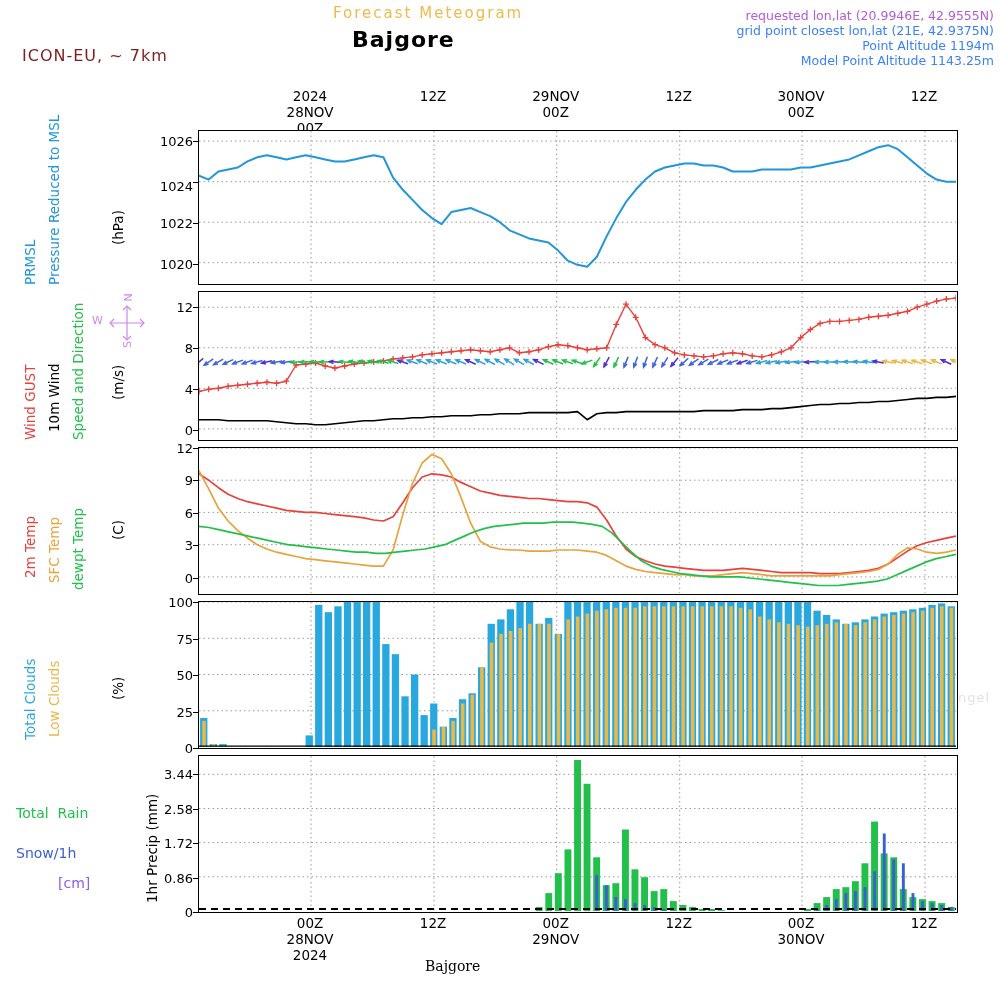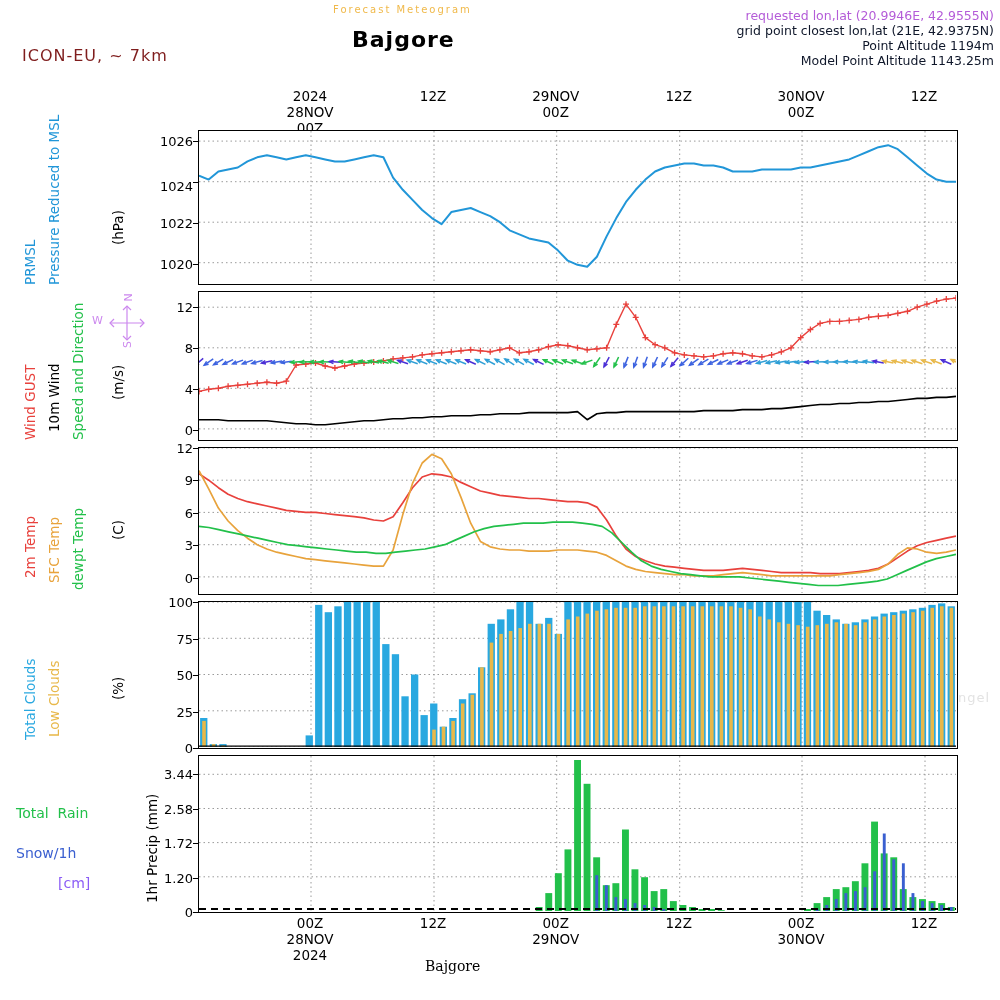--- a/index.html
+++ b/index.html
@@ -1,25 +1,25 @@
 <!DOCTYPE html>
 <html><head>
 <meta charset="utf-8">
 <style>
   html,body{margin:0;padding:0;background:#ffffff;}
   body{width:1000px;height:1000px;position:relative;font-family:"DejaVu Sans",sans-serif;overflow:hidden;}
   .abs{position:absolute;}
   .t{white-space:pre;}
   
-  #title-forecast{left:333px;top:4px;font-size:10px;letter-spacing:2px;color:#f0b94a;}
+  #title-forecast{left:333px;top:4px;font-size:15px;letter-spacing:2px;color:#f0b94a;}
   #title-station{left:352px;top:27px;font-size:22px;font-weight:bold;color:#000;letter-spacing:1px;}
   #model-label{left:22px;top:46px;font-size:16px;color:#7f1d1d;letter-spacing:1px;}
   #meta-block{right:6px;top:8px;text-align:right;font-size:12.5px;color:#b06ddd;line-height:15px;margin-left:28px;}
   #meta-block div:first-child{color:#b45cd8;}
-  .meta-line{color:#0f172a;}
+  .meta-line{color:#3b82f6;}
   #watermark{right:10px;top:690px;font-size:13px;color:#e3e3e3;letter-spacing:1px;}
 
   
   .panel{position:absolute;left:198px;width:760px;border:1.6px solid #000;box-sizing:border-box;background:#fff;}
   .ytick{position:absolute;right:100%;margin-right:6px;transform:translateY(-50%);font-size:13px;color:#000;white-space:nowrap;}
   .ytickline{position:absolute;left:-6px;width:6px;height:0;border-top:1.4px solid #000;}
 
   
   #toptimes{position:absolute;left:198px;top:88px;width:760px;height:40px;}
   #toptimes span{position:absolute;font-size:13.5px;color:#000;transform:translateX(-50%);text-align:center;white-space:pre;}
@@ -630,21 +630,21 @@
       <rect x="729.6" y="145.1" width="6.9" height="9.9" fill="#22c04a"></rect>
       <rect x="731.7" y="147.1" width="2.9" height="7.9" fill="#3a5fd0"></rect>
       <rect x="739.2" y="147.1" width="6.9" height="7.9" fill="#22c04a"></rect>
       <rect x="741.2" y="149.0" width="2.9" height="6.0" fill="#3a5fd0"></rect>
       <rect x="748.8" y="151.0" width="6.9" height="4.0" fill="#22c04a"></rect>
       <rect x="750.8" y="151.0" width="2.9" height="4.0" fill="#3a5fd0"></rect>
       <line x1="0" y1="153" x2="757" y2="153" stroke="#000" stroke-width="2" stroke-dasharray="7,5"></line>
     </svg>
 <div class="ytick" style="top: 156px;">0</div>
     <div class="ytickline" style="top: 156px;"></div>
-    <div class="ytick" style="top: 121.6px;">1.20</div>
+    <div class="ytick" style="top: 121.6px;">0.86</div>
     <div class="ytickline" style="top: 121.6px;"></div>
     <div class="ytick" style="top: 87.2px;">1.72</div>
     <div class="ytickline" style="top: 87.2px;"></div>
     <div class="ytick" style="top: 52.8px;">2.58</div>
     <div class="ytickline" style="top: 52.8px;"></div>
     <div class="ytick" style="top: 18.4px;">3.44</div>
     <div class="ytickline" style="top: 18.4px;"></div>
   </div>
 <div class="abs t" style="left:16px;top:805px;color:#22c04a;font-size:14px;">Total  Rain</div>
 <div class="abs t" style="left:16px;top:845px;color:#3a5fd0;font-size:14px;">Snow/1h</div>

